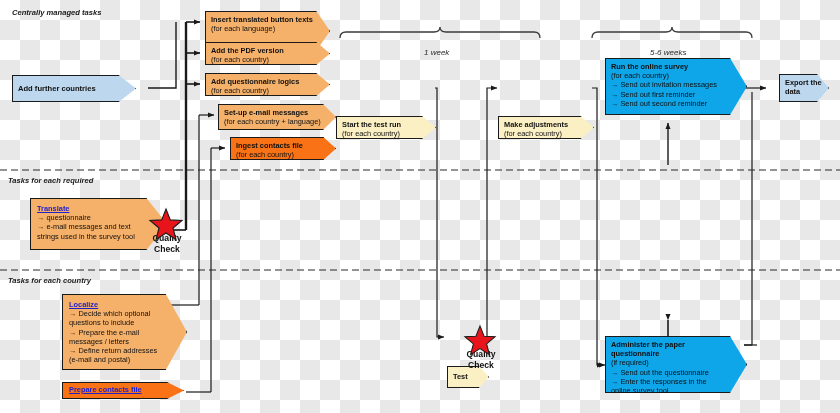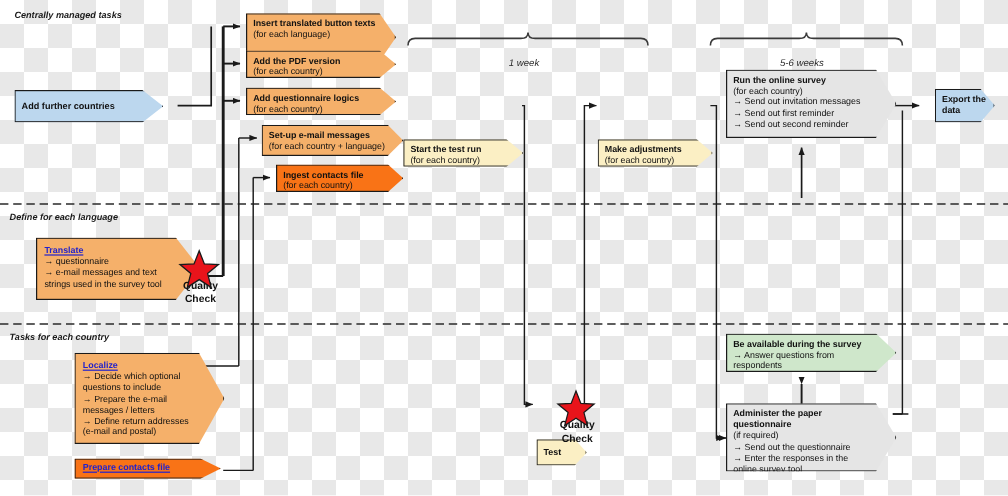--- a/index.html
+++ b/index.html
@@ -34,21 +34,21 @@
     padding:3px 5px;
     z-index:3;
   }
   .chev b{font-weight:bold;display:block;}
   .chev .sub{display:block;}
 
   .orange{background:#f5b06a;}
   .purple{background:#f97316;}
   .blue{background:#bcd7ee;}
   .cream{background:#fbefc4;margin-top:40px;}
-  .green{background:#e5e5e5;}
+  .green{background:#0ea5e9;}
   .lgreen{background:#cfe7cb;}
 
   .lane-label{
     position:absolute;
     font-style:italic;
     font-weight:bold;
     font-size:7.6px;
     color:#1a1a1a;
     z-index:4;
     white-space:nowrap;
@@ -165,21 +165,21 @@
 
   <g stroke="#3a3a3a" fill="none" stroke-width="1.3">
     <path d="M340,38 Q340,32 346,32 L434,32 Q440,32 440,27 Q440,32 446,32 L534,32 Q540,32 540,38"></path>
     <path d="M592,38 Q592,32 598,32 L666,32 Q672,32 672,27 Q672,32 678,32 L746,32 Q752,32 752,38"></path>
   </g>
 </svg>
 
 <div id="canvas">
 
   <div class="lane-label" style="left:12px;top:8px;">Centrally managed tasks</div>
-  <div class="lane-label" style="left:8px;top:176px;">Define for each language</div>
+  <div class="lane-label" style="left:8px;top:176px;">Tasks for each required</div>
   <div class="lane-label" style="left:8px;top:276px;">Tasks for each country</div>
 
   <div class="time-label" style="left:424px;top:14px;">1 week</div>
   <div class="time-label" style="left:650px;top:14px;">5-6 weeks</div>
 
   <div class="chev blue" style="left:12px;top:75px;width:124px;height:27px;
               clip-path:polygon(0 0,86% 0,100% 50%,86% 100%,0 100%);
               display:flex;align-items:center;">
     <b style="font-size:7.6px;">Add further countries</b>
   </div>
@@ -283,26 +283,20 @@
   </div>
 
   <svg class="star" style="left:463px;top:324px;" width="34" height="34" viewBox="0 0 36 36">
     <polygon points="18,2 22.3,12.9 34,13.5 25,21 28,32.5 18,26 8,32.5 11,21 2,13.5 13.7,12.9" fill="#e8141b" stroke="#1a1a1a" stroke-width="1.1"></polygon>
   </svg>
   <div class="qc-label" style="left:454px;top:349px;width:54px;">
     <span>Quality</span><br>
     <span>Check</span>
   </div>
 
-  <div class="chev lgreen" style="left:605px;top:278px;width:142px;height:32px;
-              clip-path:polygon(0 0,88% 0,100% 50%,88% 100%,0 100%);">
-    <b>Be available during the survey</b>
-    <span class="sub">→ Answer questions from</span>
-    <span class="sub">respondents</span>
-  </div>
 
   <div class="chev green" style="left:605px;top:336px;width:142px;height:57px;
               clip-path:polygon(0 0,88% 0,100% 50%,88% 100%,0 100%);">
     <b style="max-width:80px;">Administer the paper questionnaire</b>
     <span class="sub">(if required)</span>
     <span class="sub">→ Send out the questionnaire</span>
     <span class="sub">→ Enter the responses in the</span>
     <span class="sub">online survey tool</span>
   </div>
 

